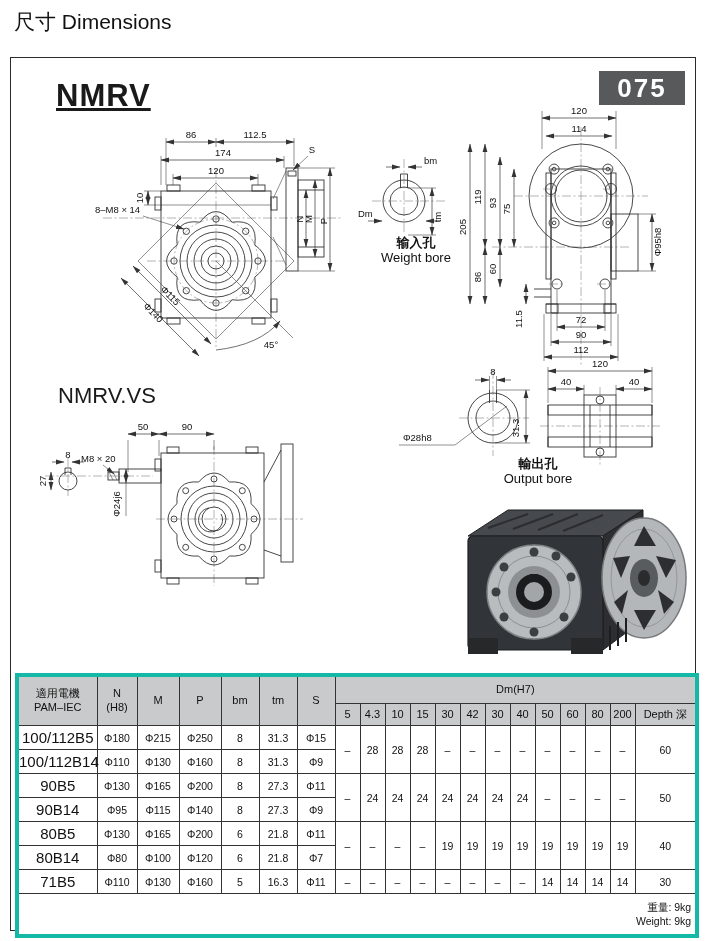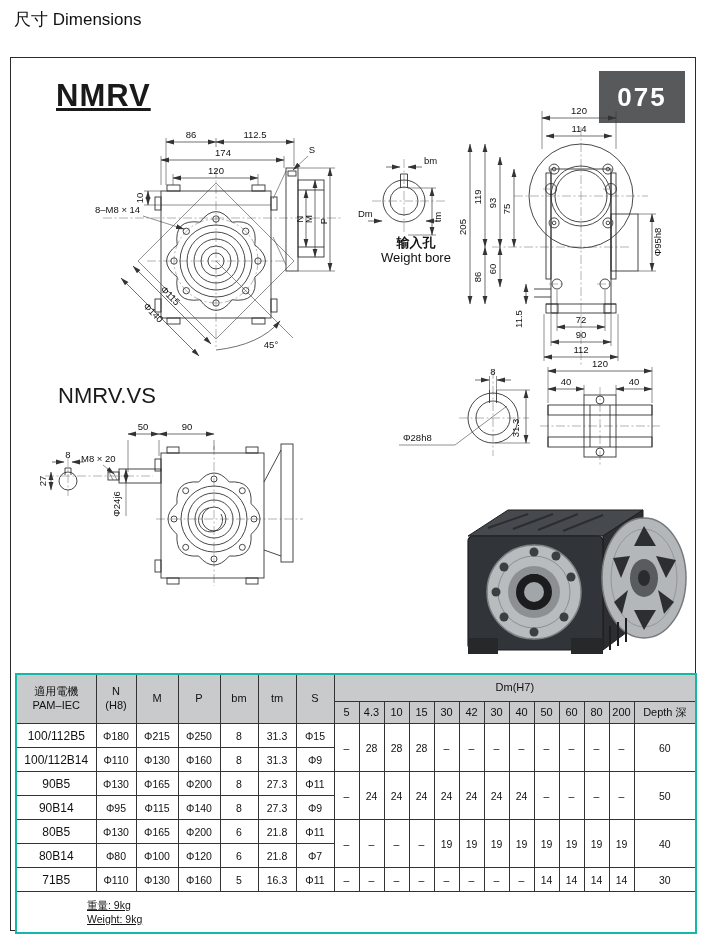--- a/index.html
+++ b/index.html
@@ -1,45 +1,45 @@
 <!DOCTYPE html>
 <html><head>
 <meta charset="utf-8">
 <style>
   html,body{margin:0;padding:0;background:#fff;}
   .page{position:relative;width:708px;height:941px;background:#fff;overflow:hidden;
         font-family:"Liberation Sans","DejaVu Sans",sans-serif;color:#111;}
-  .doc-title{position:absolute;left:14px;top:8px;font-size:17px;color:#111;}
+  .doc-title{position:absolute;left:14px;top:8px;font-size:21px;color:#111;}
   .frame{position:absolute;left:10px;top:57px;width:684px;height:872px;border:1.5px solid #2b2b2b;}
   .model-label{position:absolute;left:45px;top:20px;font-size:31px;font-weight:bold;letter-spacing:1px;color:#1a1a1a;text-decoration:underline;}
   .model-vs-label{position:absolute;left:47px;top:325px;font-size:22px;font-weight:normal;color:#1a1a1a;}
-  .size-badge{position:absolute;left:588px;top:13px;width:86px;height:52px;background:#58595b;color:#fff;
+  .size-badge{position:absolute;left:588px;top:13px;width:86px;height:34px;background:#58595b;color:#fff;
       font-size:26px;font-weight:bold;display:flex;align-items:center;justify-content:center;letter-spacing:2px;}
   .cap{position:absolute;text-align:center;font-size:13px;line-height:1.18;color:#111;}
   .cap b{font-size:13px;}
   svg{position:absolute;overflow:visible;}
   svg .ln{stroke:#333;stroke-width:.9;fill:none;}
   svg .tn{stroke:#444;stroke-width:.6;fill:none;}
   svg .cl{stroke:#777;stroke-width:.55;fill:none;stroke-dasharray:9 2.5 2 2.5;}
   svg .dim{stroke:#333;stroke-width:.7;fill:none;}
   svg .ext{stroke:#333;stroke-width:.55;fill:none;}
   svg text{font-family:"Liberation Sans","DejaVu Sans",sans-serif;font-size:9.5px;fill:#111;text-anchor:middle;}
   svg text.ts{text-anchor:start;}
   
   table.dims{position:absolute;left:4px;top:615px;width:680px;border-collapse:collapse;table-layout:fixed;
       font-size:11px;color:#111;}
   table.dims th,table.dims td{border:1px solid #333;text-align:center;vertical-align:middle;padding:0;}
   table.dims thead th{background:#c9cacb;font-weight:normal;line-height:1.25;}
   table.dims thead tr:first-child th{height:26px;}
   table.dims thead tr:last-child th{height:21px;}
   table.dims tbody td{height:23px;background:#fff;font-size:10.5px;}
-  table.dims tbody td.pam{font-size:12px;}
+  table.dims tbody td.pam{font-size:15px;}
   table.dims tbody tr.grp td{border-top:1.6px solid #333;}
-  table.dims tfoot td{height:34px;text-align:left;padding:3px 4px 3px 70px;font-size:10.5px;line-height:1.35;background:#fff;text-decoration:underline;}
-  table.dims{border:2px solid #14b8a6;}
+  table.dims tfoot td{height:34px;text-align:right;padding:3px 4px 3px 70px;font-size:10.5px;line-height:1.35;background:#fff;}
+  table.dims{border:4px solid #14b8a6;}
 </style>
 </head>
 <body>
 
 <div class="page">
 
   <div class="doc-title">尺寸 Dimensions</div>
 
   <svg width="0" height="0">
     <defs>
@@ -345,20 +345,24 @@
       <line class="dim" x1="4" y1="12" x2="108" y2="12" marker-start="url(#mS)" marker-end="url(#mE)"></line>
       <text x="56" y="8">120</text>
       <line class="ext" x1="40" y1="36" x2="40" y2="26"></line>
         <line class="ext" x1="72" y1="36" x2="72" y2="26"></line>
       <line class="dim" x1="4" y1="30" x2="40" y2="30" marker-start="url(#mS)" marker-end="url(#mE)"></line>
       <text x="22" y="26">40</text>
       <line class="dim" x1="72" y1="30" x2="108" y2="30" marker-start="url(#mS)" marker-end="url(#mE)"></line>
       <text x="90" y="26">40</text>
     </svg>
 
+    <div class="cap" style="left:467px;top:398px;width:120px">
+      <b>輸出孔</b><br>
+      <span>Output bore</span>
+    </div>
 
     <svg style="left:427px;top:440px" width="255" height="170" viewBox="0 0 255 170">
       <polygon points="30,38 70,12 205,12 165,38" fill="#46494d" stroke="#1d1e20" stroke-width="1"></polygon>
       <line x1="50" y1="30" x2="90" y2="16" stroke="#2b2d30" stroke-width="2"></line>
       <line x1="75" y1="31" x2="115" y2="16" stroke="#2b2d30" stroke-width="2"></line>
       <line x1="100" y1="32" x2="140" y2="16" stroke="#2b2d30" stroke-width="2"></line>
       <line x1="125" y1="33" x2="165" y2="17" stroke="#2b2d30" stroke-width="2"></line>
       <polygon points="165,38 205,12 205,122 165,152" fill="#2c2e31" stroke="#1d1e20" stroke-width="1"></polygon>
       <rect x="30" y="38" width="135" height="114" rx="5" fill="#313439" stroke="#1d1e20" stroke-width="1.2"></rect>
       <rect x="30" y="140" width="30" height="16" fill="#26282a"></rect>

